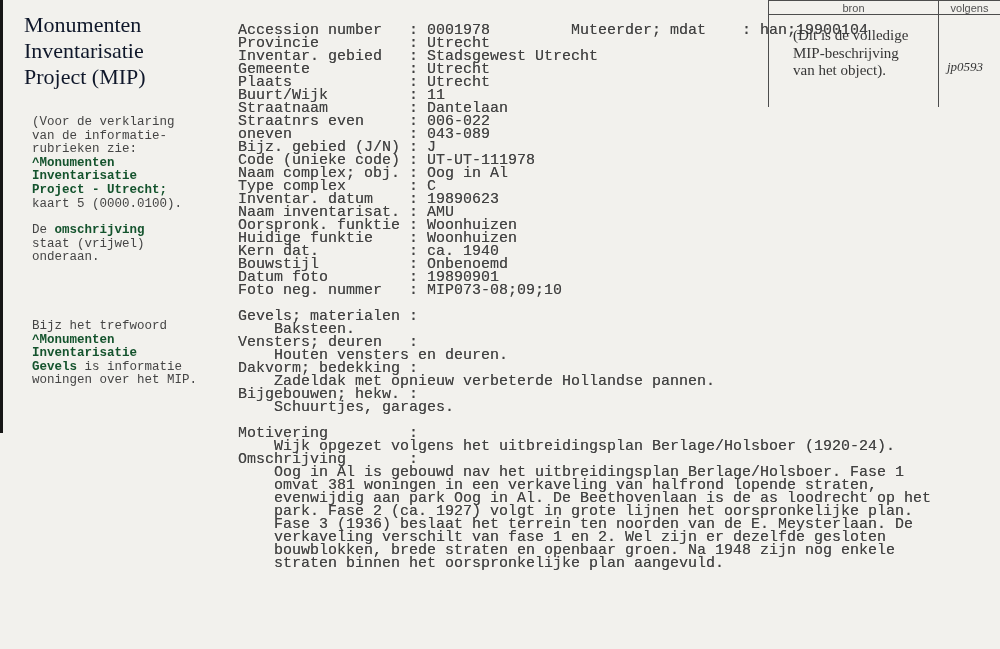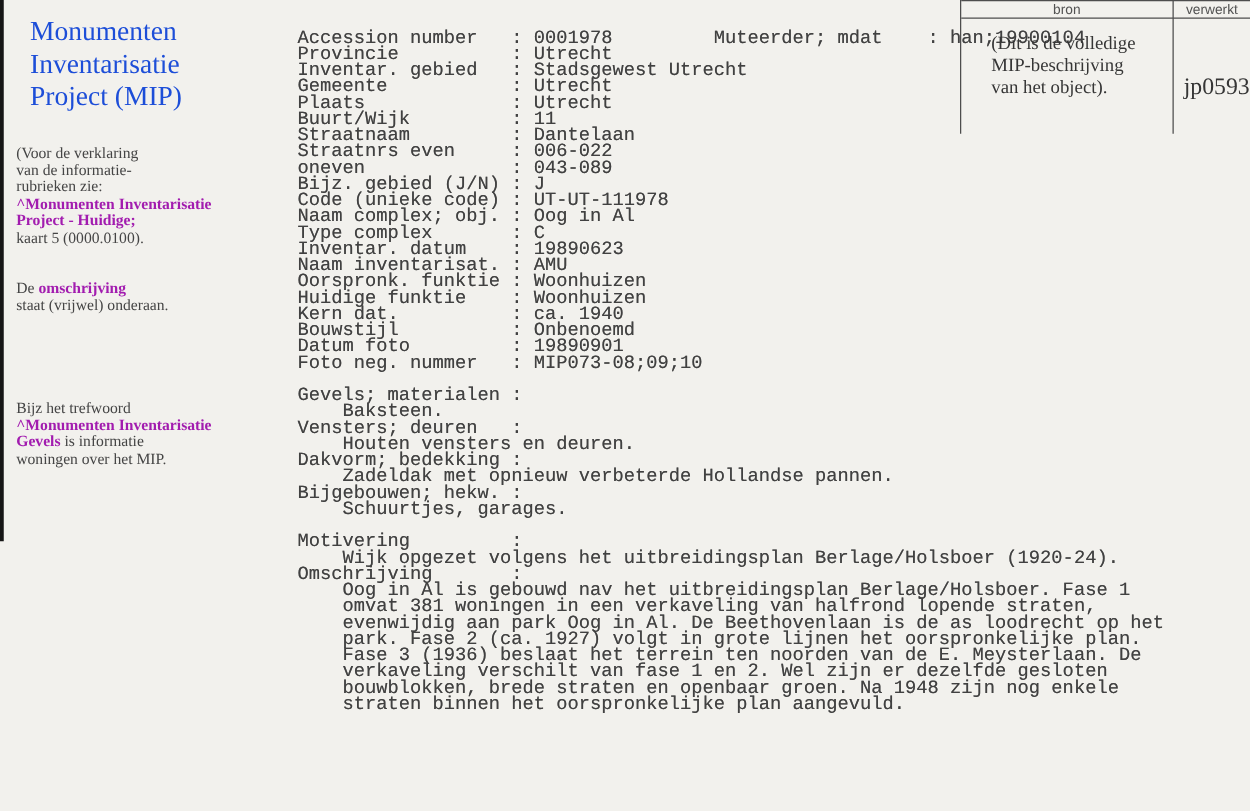--- a/index.html
+++ b/index.html
@@ -10,29 +10,30 @@
     overflow:hidden;
     font-family:"Liberation Serif", serif;
   }
   
   .edge-bar{position:absolute;left:0;top:0;width:3px;height:433px;background:#161616;}
   
   .sidebar{position:absolute;left:0;top:0;width:215px;height:649px;}
   .page-title{
     position:absolute;left:24px;top:12px;
     font-size:22px;line-height:26px;
-    color:#1d4ed8;white-space:pre-line;
+    color:#0f172a;white-space:pre-line;
     font-weight:normal;margin:0;
   }
   .note{
-    position:absolute;left:13px;
+    position:absolute;left:32px;
     font-size:12.5px;line-height:13.6px;
     color:#454545;
+    font-family:Liberation Mono, monospace;
   }
-  .note .b{font-weight:bold;color:#a21caf;}
+  .note .b{font-weight:bold;color:#14532d;}
   
   .record-pre{
     position:absolute;left:222px;top:8px;margin:16px;
     font-family:"Liberation Mono","DejaVu Sans Mono",monospace;
     font-size:15px;line-height:13px;
     color:#414141;
     text-shadow:0 0 .4px rgba(65,65,65,.65);
     white-space:pre;
   }
   
@@ -50,41 +51,41 @@
   .stamp-head.bron{left:769px;width:169px;}
   .stamp-head.verwerkt{left:939px;width:61px;}
   .bron-note{
     position:absolute;left:781px;top:27px;
     font-size:15px;line-height:17.5px;color:#363636;
     white-space:pre-line;
     margin-left:12px;
   }
   .verwerkt-value{
     position:absolute;left:947px;top:59px;
-    font-size:19px;color:#363636;
+    font-size:13px;color:#363636;font-style:italic;
   }
 </style>
 </head>
 <body>
 
 <div class="page">
 
   <div class="edge-bar"></div>
 
   <div class="sidebar">
     <h1 class="page-title">Monumenten
 Inventarisatie
 Project (MIP)</h1>
     <div>
         <div class="note" style="top: 116px;">
           <div><span>(Voor de verklaring</span></div>
           <div><span>van de informatie-</span></div>
           <div><span>rubrieken zie:</span></div>
           <div><span class="b">^Monumenten Inventarisatie</span></div>
-          <div><span class="b">Project - Huidige;</span></div>
+          <div><span class="b">Project - Utrecht;</span></div>
           <div><span>kaart 5 (0000.0100).</span></div>
         </div>
         <div class="note" style="top: 224px;">
           <div><span>De </span><span class="b">omschrijving</span></div>
           <div><span>staat (vrijwel) onderaan.</span></div>
         </div>
         <div class="note" style="top: 320px;">
           <div><span>Bijz het trefwoord</span></div>
           <div><span class="b">^Monumenten Inventarisatie</span></div>
           <div><span class="b">Gevels</span><span> is informatie</span></div>
@@ -135,20 +136,20 @@
     verkaveling verschilt van fase 1 en 2. Wel zijn er dezelfde gesloten
     bouwblokken, brede straten en openbaar groen. Na 1948 zijn nog enkele
     straten binnen het oorspronkelijke plan aangevuld.</pre>
 
   <div class="stamp-line stamp-top"></div>
   <div class="stamp-line stamp-mid"></div>
   <div class="stamp-line stamp-v1"></div>
   <div class="stamp-line stamp-v2"></div>
 
   <div class="stamp-head bron">bron</div>
-  <div class="stamp-head verwerkt">verwerkt</div>
+  <div class="stamp-head verwerkt">volgens</div>
 
   <div class="bron-note">(Dit is de volledige
 MIP-beschrijving
 van het object).</div>
   <div class="verwerkt-value">jp0593</div>
 
 </div>
 
 </body></html>

